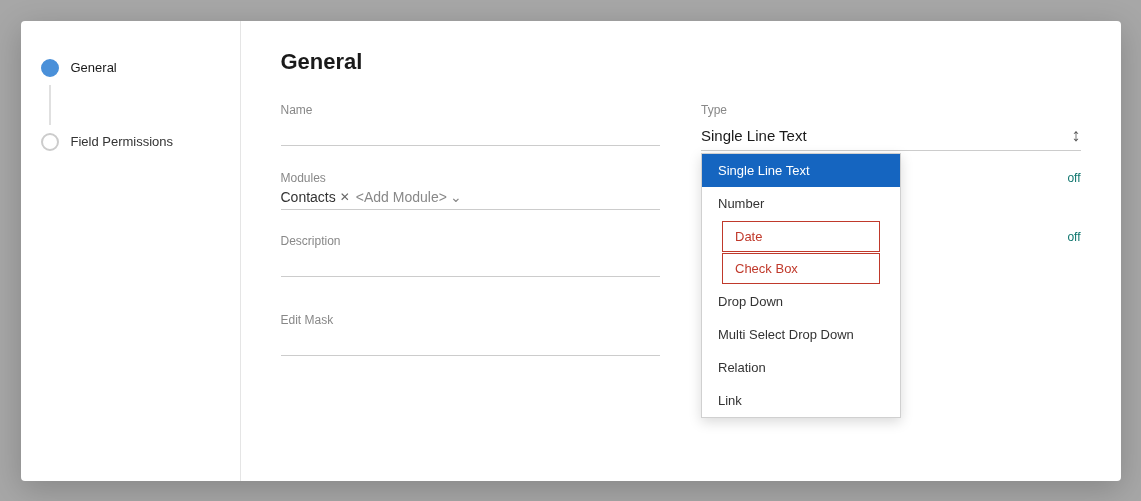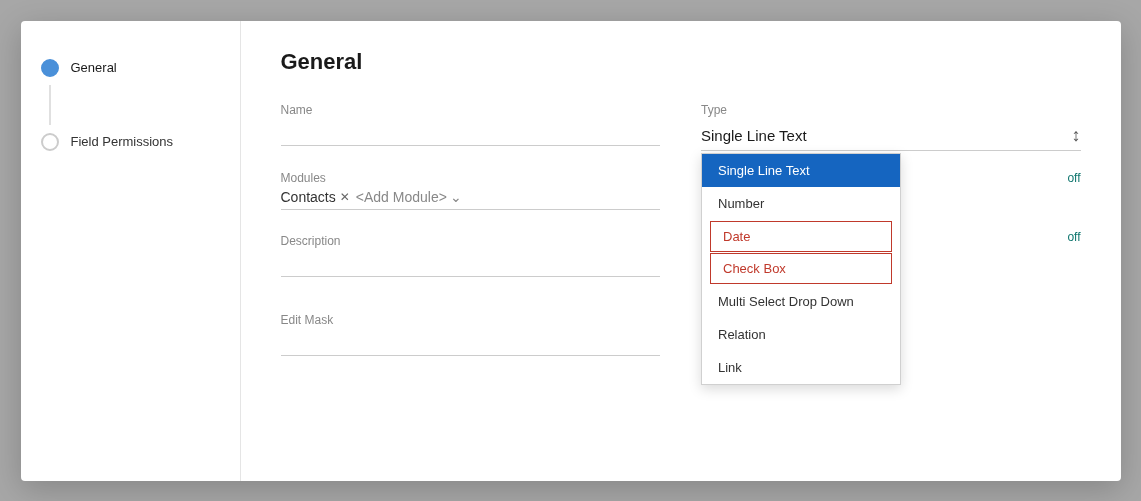--- a/index.html
+++ b/index.html
@@ -198,21 +198,21 @@
       color: #333;
       cursor: pointer;
     }
     .dropdown-item.selected {
       background: #1565c0;
       color: #fff;
     }
     .dropdown-item.outlined {
       border: 1.5px solid #c0392b;
       color: #c0392b;
-      margin: 1px 8px;
+      margin: 1px 20px;
       padding: 7px 12px;
     }
     .right-field {
       display: flex;
       flex-direction: column;
       position: relative;
     }
     .toggle-row {
       display: flex;
       align-items: center;
@@ -283,20 +283,21 @@
             <div class="type-display">
               <span>Single Line Text</span>
               <span class="cursor-icon">↕</span>
             </div>
 
             <div class="dropdown-menu">
               <div class="dropdown-item selected">Single Line Text</div>
               <div class="dropdown-item">Number</div>
               <div class="dropdown-item outlined">Date</div>
               <div class="dropdown-item outlined">Check Box</div>
+              <div class="dropdown-item">Drop Down</div>
               <div class="dropdown-item">Multi Select Drop Down</div>
               <div class="dropdown-item">Relation</div>
               <div class="dropdown-item">Link</div>
             </div>
           </div>
 
           <div class="modules-field">
             <label class="form-label">Modules</label>
             <div class="modules-row">
               <span class="module-tag">

